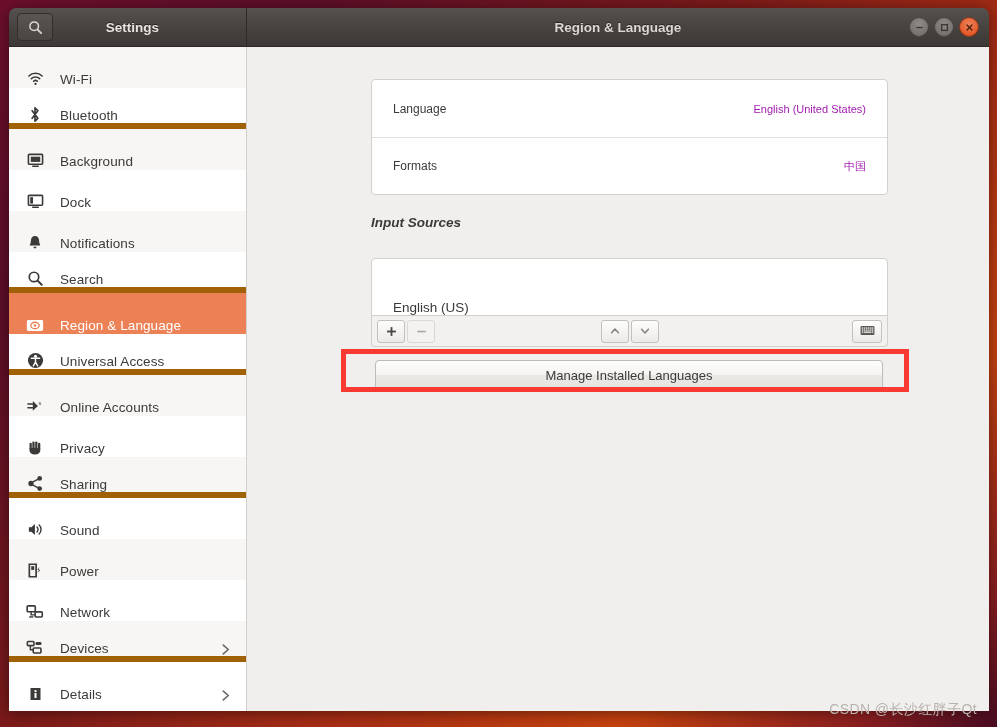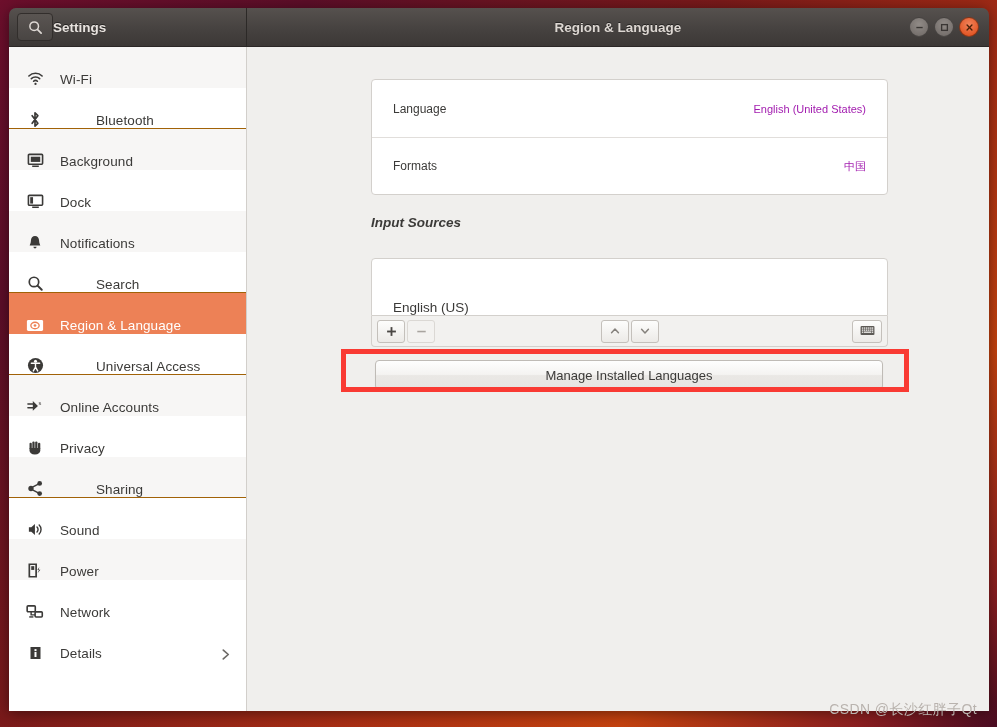--- a/index.html
+++ b/index.html
@@ -34,21 +34,21 @@
              border-right: 1px solid #2c2927; }
   .search-btn {
     width: 36px; height: 28px; margin-left: 8px;
     background: linear-gradient(to bottom, #5a5552, #494543);
     border: 1px solid #322e2c; border-radius: 4px;
     display: flex; align-items: center; justify-content: center;
     cursor: pointer;
   }
   .search-btn svg { display: block; }
   .tb-left-title {
-    flex: 1; text-align: left; color: #e8e3df;
+    flex: 1; text-align: center; color: #e8e3df;
     font-size: 13.5px; font-weight: bold; padding-right: 34px;
     text-shadow: 0 -1px 0 rgba(0,0,0,.5);
   }
   .tb-title {
     position: absolute; left: 238px; right: 0;
     text-align: center; color: #ddd7d2;
     font-size: 13.5px; font-weight: bold;
     text-shadow: 0 -1px 0 rgba(0,0,0,.5);
   }
   .wbtns { position: absolute; right: 10px; display: flex; gap: 5px; align-items: center; }
@@ -69,21 +69,21 @@
     border-right: 1px solid #d2cfcb;
     overflow: hidden;
   }
   .side-item {
     height: 41px; display: flex; align-items: flex-end;
     padding: 0 14px 0 14px; cursor: pointer;
     border-bottom: 1px solid transparent;
     position: relative;
   }
   .side-item.alt { background: #f7f6f5; }
-  .side-item.sep { border-bottom: 1px solid #a16207; gap: 36px; }
+  .side-item.sep { border-bottom: 6px solid #a16207; }
   .side-item.selected { background: #ed8156; }
   .side-item .s-icon {
     width: 24px; flex: 0 0 24px; display: flex;
     align-items: center; justify-content: center; margin-right: 13px;
   }
   .side-item .s-label {
     font-size: 13.5px; color: #3b3a38; letter-spacing: .1px;
   }
   .side-item.selected .s-label { color: #ffffff; }
   .side-item .s-chevron { margin-left: auto; display: flex; }
@@ -342,20 +342,36 @@
           <svg width="18" height="17" viewBox="0 0 19 18">
             <rect x="1.2" y="3" width="8.6" height="6.2" rx="1" fill="none" stroke="#3b3a38" stroke-width="1.7"></rect>
             <rect x="9.6" y="9.4" width="7.6" height="5.4" rx="1" fill="none" stroke="#3b3a38" stroke-width="1.7"></rect>
             <path d="M5.4 9.4v3.2h4.2" fill="none" stroke="#3b3a38" stroke-width="1.5"></path>
             <rect x="3.4" y="14" width="4.4" height="1.5" fill="#3b3a38"></rect>
           </svg>
         </span>
         <span class="s-label">Network</span>
       </div>
 
+      <div class="side-item alt sep">
+        <span class="s-icon">
+          <svg width="18" height="17" viewBox="0 0 19 18">
+            <rect x="1.4" y="2.6" width="7" height="4.4" rx="1" fill="none" stroke="#3b3a38" stroke-width="1.7"></rect>
+            <rect x="10" y="3.2" width="6.4" height="3.2" rx="1.5" fill="#3b3a38"></rect>
+            <rect x="7.6" y="9.6" width="8.2" height="5.2" rx="1" fill="none" stroke="#3b3a38" stroke-width="1.7"></rect>
+            <path d="M4.6 7v4.4h3.4" fill="none" stroke="#3b3a38" stroke-width="1.5"></path>
+          </svg>
+        </span>
+        <span class="s-label">Devices</span>
+        <span class="s-chevron">
+          <svg width="13" height="13" viewBox="0 0 14 14">
+            <polyline points="4.6,2.2 10,7 4.6,11.8" fill="none" stroke="#6d6a66" stroke-width="1.8" stroke-linecap="round" stroke-linejoin="round"></polyline>
+          </svg>
+        </span>
+      </div>
 
       <div class="side-item">
         <span class="s-icon">
           <svg width="15" height="16" viewBox="0 0 15 16">
             <rect x="2.5" y="2" width="10" height="12" fill="#3b3a38"></rect>
             <rect x="6.5" y="4.1" width="2" height="2" fill="#ffffff"></rect>
             <rect x="6.5" y="7" width="2" height="5" fill="#ffffff"></rect>
           </svg>
         </span>
         <span class="s-label">Details</span>

